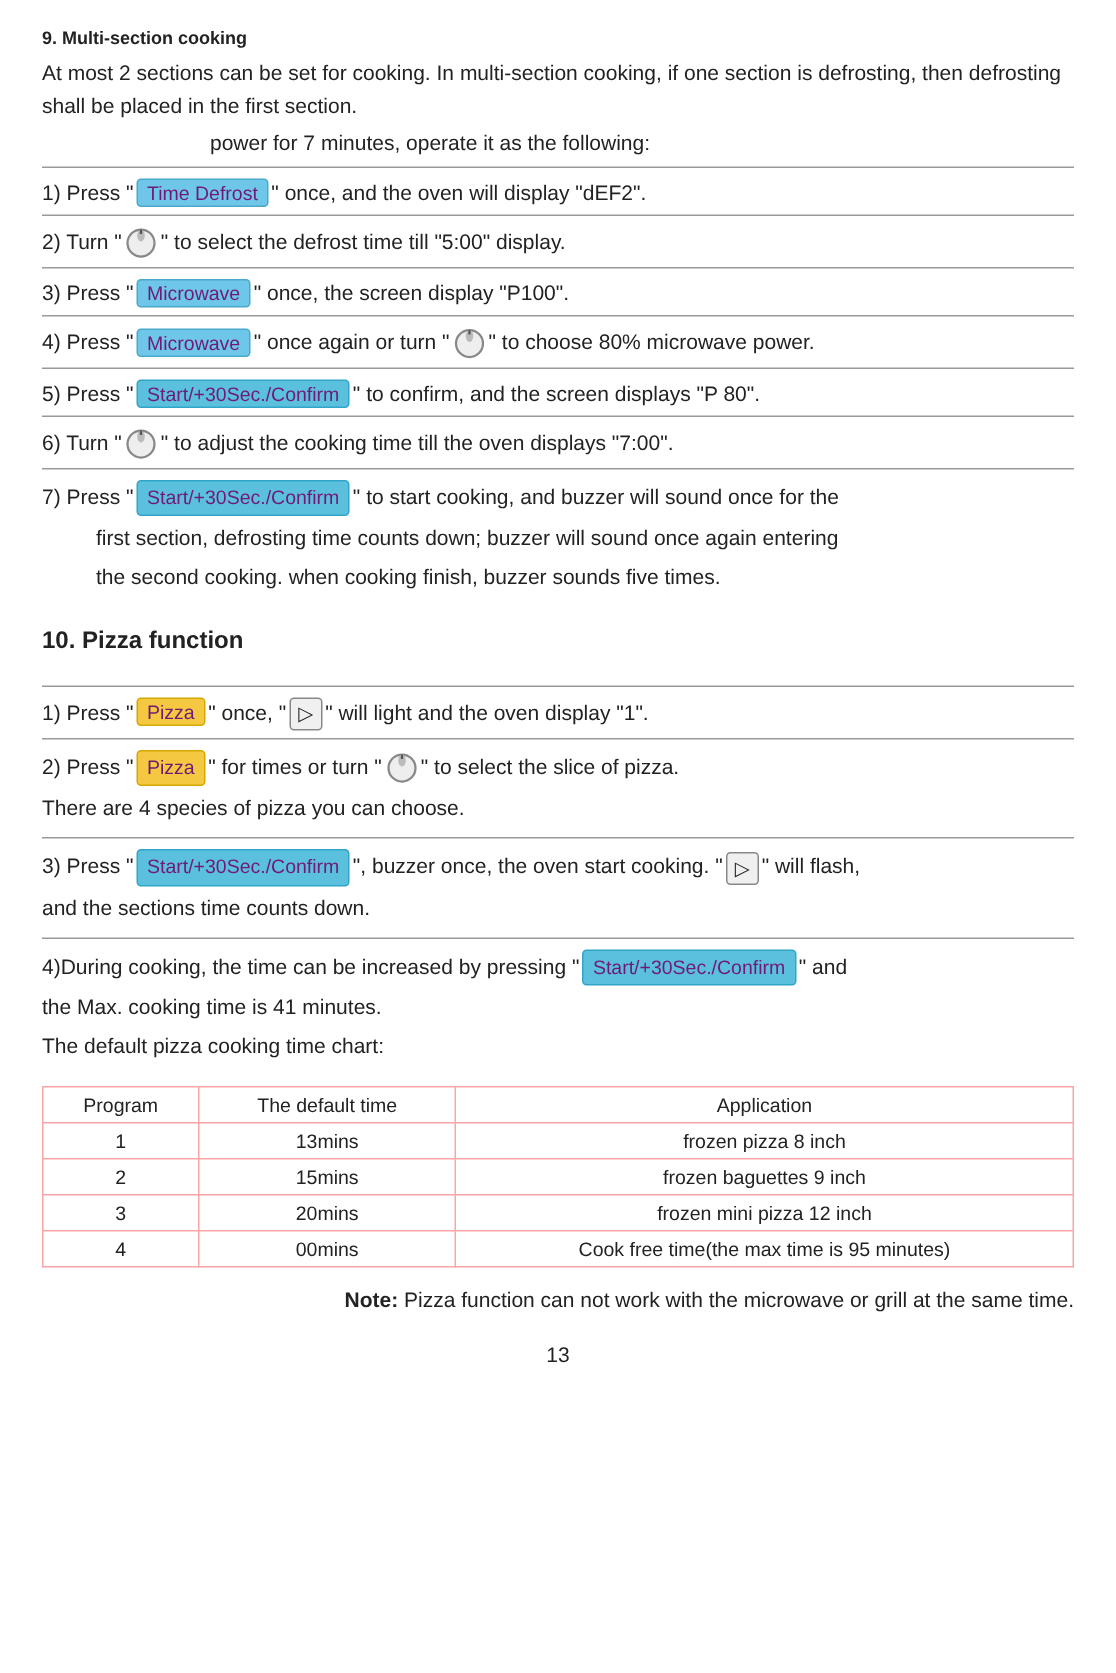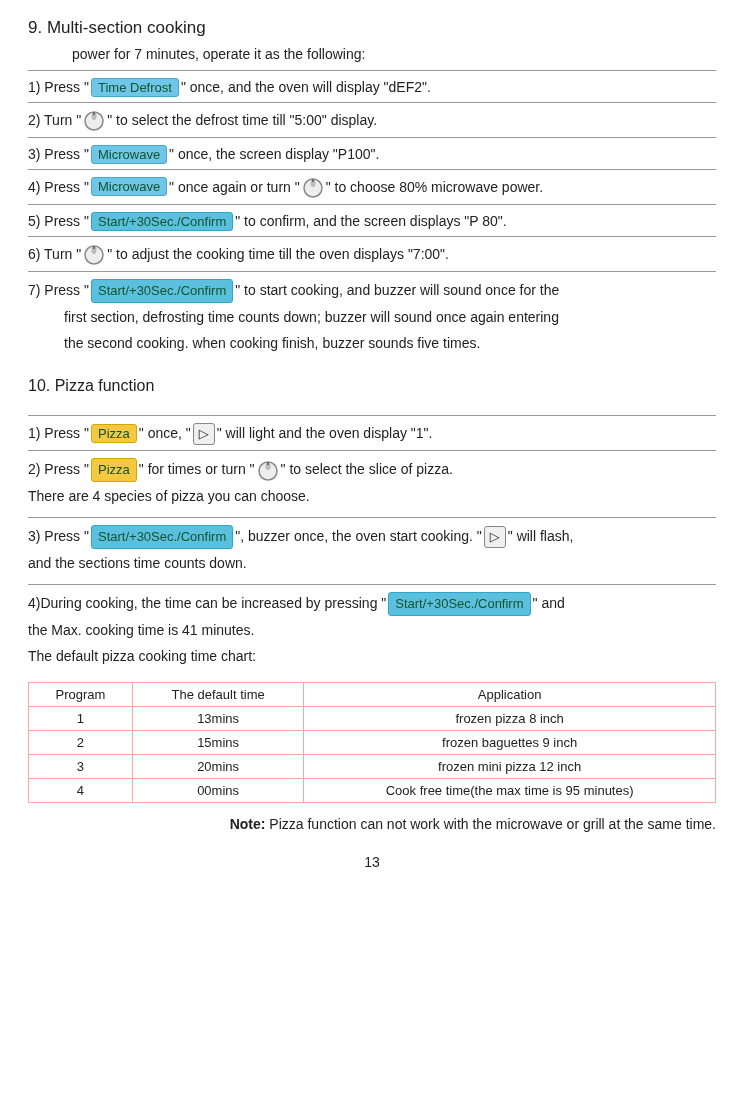--- a/index.html
+++ b/index.html
@@ -6,58 +6,58 @@
     body {
       width: 744px;
       min-height: 1115px;
       background: #fff;
       font-family: Arial, sans-serif;
       font-size: 14px;
       color: #222;
       padding: 18px 28px 28px 28px;
     }
     h2 {
-      font-size: 17px;
-      font-weight: normal;
+      font-size: 12px;
+      font-weight: bold;
       margin-bottom: 6px;
       font-family: Arial, sans-serif;
     }
     h3 {
       font-size: 16px;
-      font-weight: normal;
+      font-weight: bold;
       margin-bottom: 20px;
     }
     p {
       margin-bottom: 4px;
       line-height: 1.55;
     }
     .section {
       margin-bottom: 2px;
     }
     .btn {
       display: inline-block;
       background: #6ec6e8;
       border: 1px solid #4aa8cc;
       border-radius: 3px;
       padding: 1px 6px;
       font-size: 13px;
-      color: #14532d;
+      color: #701a75;
       margin: 0 2px;
       white-space: nowrap;
     }
     .btn-pizza {
       background: #f5c842;
       border-color: #d4a800;
     }
     .btn-start {
       background: #5bc0de;
       border-color: #31a5c7;
     }
     .example-indent {
-      margin-left: 44px;
+      margin-left: 112px;
     }
     .note {
       margin-top: 10px;
       line-height: 1.6;
       text-align: right;
     }
     table {
       width: 100%;
       border-collapse: collapse;
       margin-top: 6px;
@@ -88,20 +88,21 @@
     .big-section {
       margin-top: 14px;
       margin-bottom: 4px;
     }
   </style>
 </head>
 <body>
 
 <div class="section">
   <h2>9. Multi-section cooking</h2>
+  <p>At most 2 sections can be set for cooking. In multi-section cooking, if one section is defrosting, then defrosting shall be placed in the first section.</p>
   <p class="example-indent">power for 7 minutes, operate it as the following:</p>
 </div>
 
 <div class="step-block">
   <span>1) Press "</span><span class="btn">Time Defrost</span><span>" once, and the oven will display "dEF2".</span>
 </div>
 
 <div class="step-block">
   <span>2) Turn "</span><span style="display:inline-block;width:22px;height:22px;vertical-align:middle;margin:0 2px;">
     <svg width="22" height="22" viewBox="0 0 22 22">

